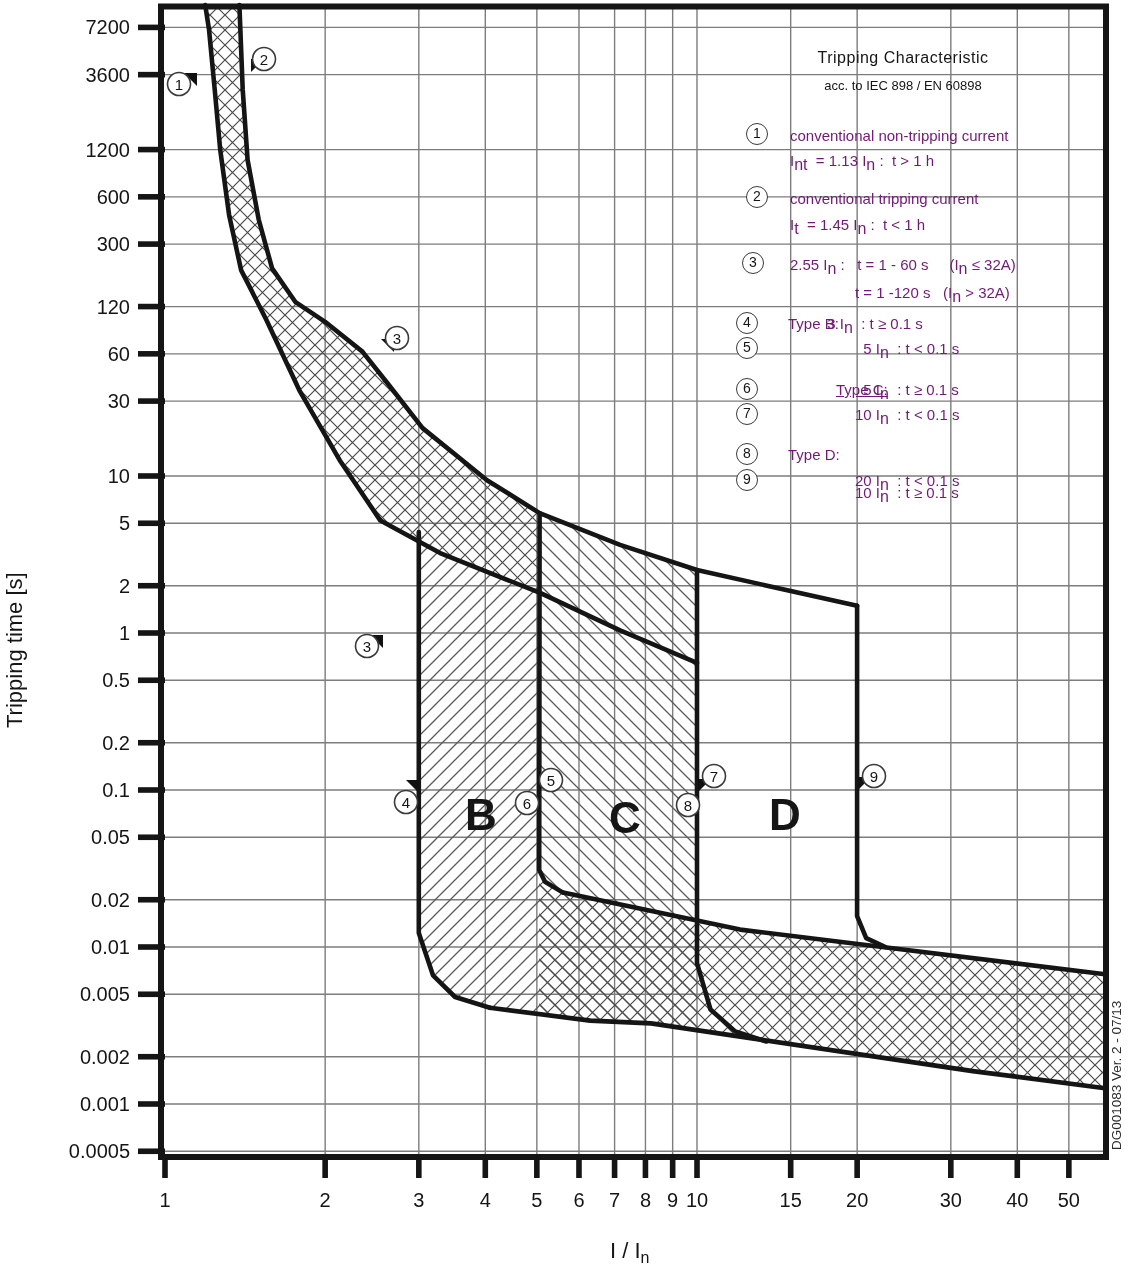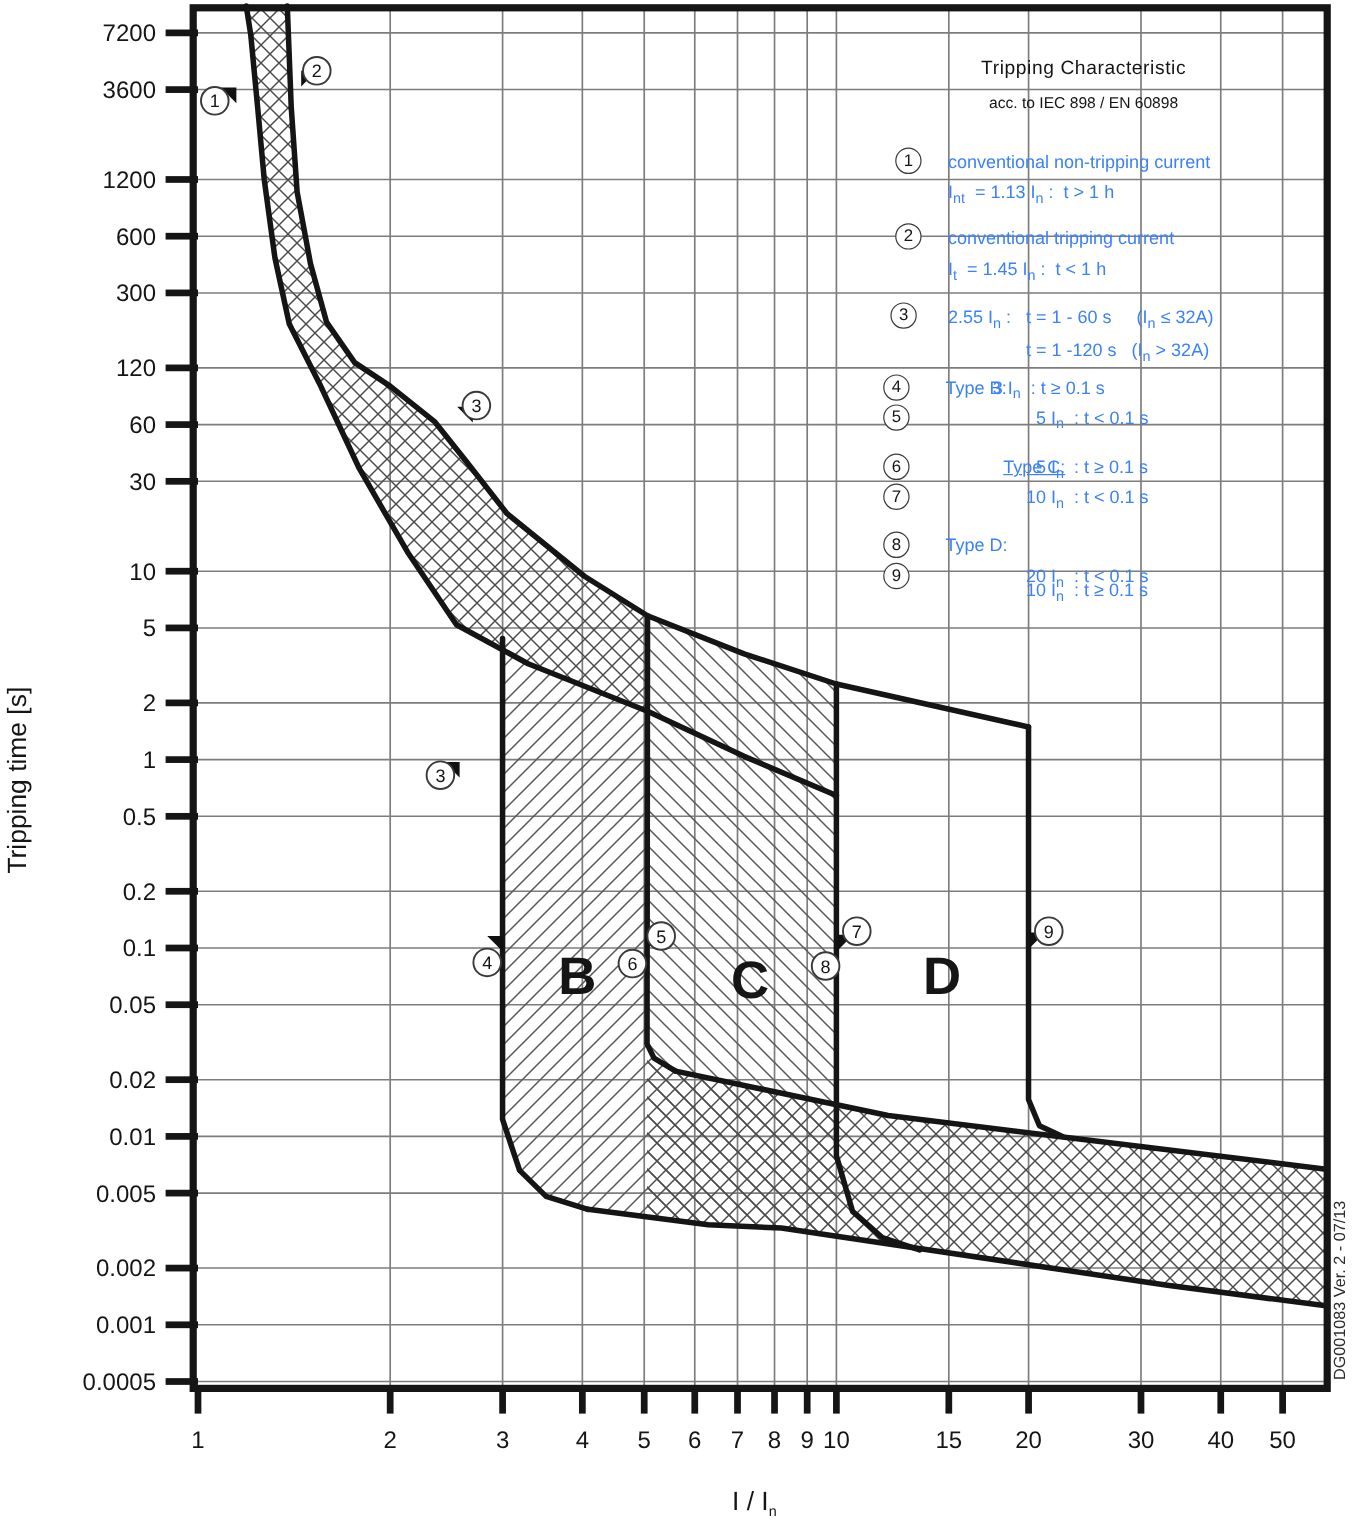--- a/index.html
+++ b/index.html
@@ -4,22 +4,22 @@
 <style>
   html,body{margin:0;padding:0;background:#ffffff;}
   body{width:1130px;height:1280px;position:relative;overflow:hidden;
        font-family:"Liberation Sans","DejaVu Sans",sans-serif;color:#151515;}
   #stage{position:absolute;left:0;top:0;width:1130px;height:1280px;}
   svg{position:absolute;left:0;top:0;}
   svg text{font-family:"Liberation Sans","DejaVu Sans",sans-serif;fill:#151515;}
   .overlay{position:absolute;left:0;top:0;width:1130px;height:1280px;pointer-events:none;}
   .ttl{position:absolute;transform:translateX(-50%);font-size:16px;letter-spacing:.5px;white-space:pre;}
   .sub{position:absolute;transform:translateX(-50%);font-size:13px;white-space:pre;}
-  .lg-text{position:absolute;font-size:15px;white-space:pre;color:#3b82f6;}
-  .lg-text sub, .ax sub{font-size:12px;}
+  .lg-text{position:absolute;font-size:15px;white-space:pre;color:#701a75;}
+  .lg-text sub, .ax sub{font-size:16px;}
   .lg-circle{position:absolute;width:22px;height:22px;border:1.6px solid #3a3a3a;border-radius:50%;
              box-sizing:border-box;text-align:center;line-height:19px;font-size:14px;
              transform:translate(-50%,-50%);background:#fff;}
   .ax{position:absolute;font-size:22px;white-space:pre;}
   #y-axis-title{left:2px;top:448px;height:280px;writing-mode:vertical-rl;transform:rotate(180deg);}
   #x-axis-title{left:610px;top:1238px;}
   #doc-code{position:absolute;left:1109px;top:950px;height:200px;font-size:13.5px;color:#2d2d2d;
             writing-mode:vertical-rl;transform:rotate(180deg);white-space:pre;}
 </style>
 </head>

